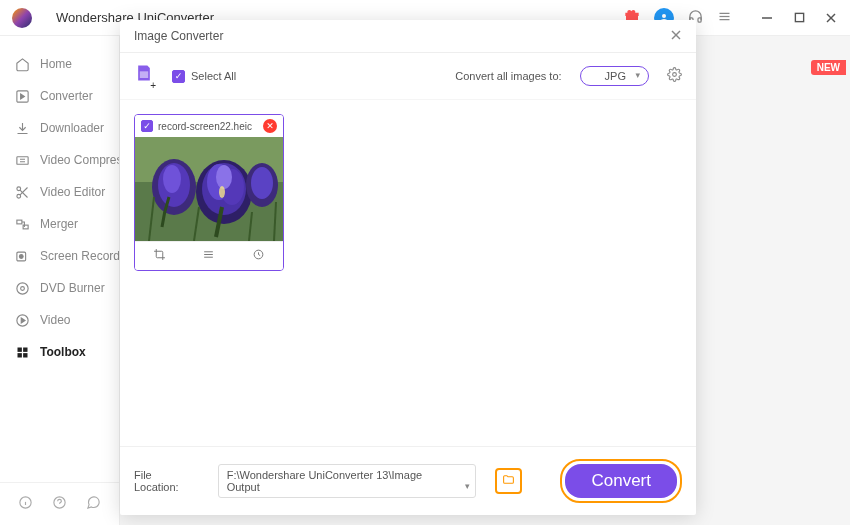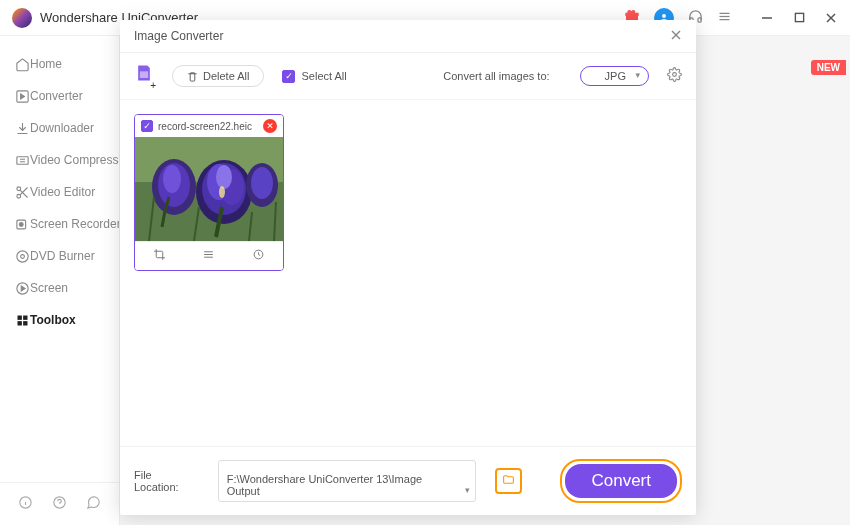--- a/index.html
+++ b/index.html
@@ -1,32 +1,32 @@
 <!DOCTYPE html>
 <html><head>
 <meta charset="utf-8">
 <style>
 * { margin: 0; padding: 0; box-sizing: border-box; font-family: -apple-system, BlinkMacSystemFont, "Segoe UI", Arial, sans-serif; }
 body { width: 850px; height: 525px; background: #f5f5f5; overflow: hidden; position: relative; }
 
 
-.titlebar { height: 36px; background: #fff; display: flex; align-items: center; padding: 0 12px; border-bottom: 1px solid #eee; }
+.titlebar { height: 36px; background: #fff; display: flex; align-items: center; padding: 0 12px; border-bottom: 1px solid #eee; gap: 16px; }
 .logo { width: 20px; height: 20px; background: linear-gradient(135deg, #ff9a00, #8e44ad, #2c2c6c); border-radius: 50%; margin-right: 8px; }
 .app-title { font-size: 13px; color: #333; flex: 1; }
 .title-icons { display: flex; align-items: center; gap: 14px; }
 .gift-icon { color: #ff5252; font-size: 16px; }
 .user-avatar { width: 20px; height: 20px; border-radius: 50%; background: #2196F3; display: flex; align-items: center; justify-content: center; color: #fff; font-size: 12px; }
 .title-icon { color: #888; font-size: 15px; cursor: pointer; }
 .win-controls { display: flex; gap: 18px; margin-left: 14px; }
 .win-btn { width: 14px; height: 14px; cursor: pointer; display: flex; align-items: center; justify-content: center; color: #555; }
 
 
 .sidebar { position: absolute; left: 0; top: 36px; width: 120px; height: calc(100% - 36px); background: #fff; border-right: 1px solid #eee; display: flex; flex-direction: column; }
 .nav-items { flex: 1; padding-top: 12px; overflow: hidden; }
-.nav-item { display: flex; align-items: center; padding: 8px 14px; color: #888; font-size: 12px; cursor: pointer; white-space: nowrap; }
+.nav-item { display: flex; align-items: center; padding: 8px 14px; color: #888; font-size: 12px; cursor: pointer; gap: 10px; white-space: nowrap; }
 .nav-item.active { color: #222; font-weight: 600; }
 .nav-icon { width: 16px; height: 16px; display: flex; align-items: center; justify-content: center; flex-shrink: 0; }
 .sidebar-footer { display: flex; justify-content: space-around; padding: 12px 8px; border-top: 1px solid #f0f0f0; }
 .sb-foot-icon { color: #aaa; cursor: pointer; font-size: 14px; }
 
 
 .new-badge { position: absolute; right: 4px; top: 60px; background: #ff5252; color: #fff; font-size: 10px; padding: 2px 6px; border-radius: 3px 0 0 3px; font-weight: 600; }
 
 
 .modal { position: absolute; left: 120px; top: 20px; width: 576px; height: 495px; background: #fff; box-shadow: 0 2px 20px rgba(0,0,0,0.15); display: flex; flex-direction: column; border-radius: 2px; }
@@ -35,37 +35,37 @@
 .modal-close { color: #888; cursor: pointer; font-size: 14px; }
 
 .toolbar { padding: 10px 14px; display: flex; align-items: center; gap: 18px; border-bottom: 1px solid #f5f5f5; }
 .add-btn { color: #7b4de8; font-size: 22px; cursor: pointer; position: relative; }
 .add-plus { position: absolute; right: -2px; bottom: -2px; font-size: 10px; color: #333; }
 .delete-all { border: 1px solid #ddd; border-radius: 14px; padding: 4px 14px; font-size: 11px; color: #555; cursor: pointer; display: flex; align-items: center; gap: 5px; background: #fff; }
 .select-all { display: flex; align-items: center; gap: 6px; font-size: 11px; color: #555; cursor: pointer; }
 .checkbox { width: 13px; height: 13px; border: 1px solid #7b4de8; background: #7b4de8; display: flex; align-items: center; justify-content: center; color: #fff; font-size: 9px; border-radius: 2px; }
 .toolbar-spacer { flex: 1; }
 .convert-label { font-size: 11px; color: #555; text-align: right; }
-.format-select { border: 1.5px solid #7b4de8; border-radius: 14px; padding: 3px 22px 3px 24px; font-size: 11px; color: #555; cursor: pointer; position: relative; min-width: 60px; margin-left: 12px; }
+.format-select { border: 1.5px solid #7b4de8; border-radius: 14px; padding: 3px 22px 3px 24px; font-size: 11px; color: #555; cursor: pointer; position: relative; min-width: 60px; }
 .format-select::after { content: "▾"; position: absolute; right: 8px; color: #888; font-size: 9px; }
 .gear-btn { color: #888; cursor: pointer; font-size: 14px; }
 
 .content-area { flex: 1; padding: 14px; display: flex; align-items: flex-start; }
 .image-card { width: 150px; border: 1.5px solid #7b4de8; border-radius: 4px; overflow: hidden; }
 .card-header { display: flex; align-items: center; padding: 4px 6px; gap: 5px; background: #fff; }
 .card-header .checkbox { width: 12px; height: 12px; }
 .filename { font-size: 10px; color: #555; flex: 1; overflow: hidden; text-overflow: ellipsis; white-space: nowrap; }
 .remove-btn { width: 14px; height: 14px; border-radius: 50%; background: #ff3b30; color: #fff; font-size: 9px; display: flex; align-items: center; justify-content: center; cursor: pointer; }
 .thumb { width: 100%; height: 104px; background: #3a2e6e; position: relative; overflow: hidden; }
 .card-actions { display: flex; justify-content: space-around; padding: 6px 0; border-top: 1px solid #eee; background: #fff; }
 .card-act { color: #777; cursor: pointer; font-size: 12px; }
 
 .modal-footer { padding: 12px 14px; border-top: 1px solid #f0f0f0; display: flex; align-items: center; gap: 19px; }
 .foot-label { font-size: 11px; color: #555; }
-.path-select { border: 1px solid #ddd; border-radius: 3px; padding: 12px 20px 4px 8px; font-size: 11px; color: #555; min-width: 230px; position: relative; cursor: pointer; }
+.path-select { border: 1px solid #ddd; border-radius: 3px; padding: 4px 20px 4px 8px; font-size: 11px; color: #555; min-width: 230px; position: relative; cursor: pointer; }
 .path-select::after { content: "▾"; position: absolute; right: 6px; font-size: 9px; color: #888; }
 .folder-btn { border: 2px solid #ff9800; border-radius: 4px; padding: 3px 5px; color: #ff9800; cursor: pointer; font-size: 13px; }
 .foot-spacer { flex: 1; }
 .convert-btn-wrap { border: 2px solid #ff9800; border-radius: 20px; padding: 3px; }
 .convert-btn { background: #7b4de8; color: #fff; border: none; border-radius: 16px; padding: 7px 26px; font-size: 17px; cursor: pointer; }
 
 
 .flower-svg { width: 100%; height: 100%; display: block; }
 </style>
 </head>
@@ -163,20 +163,30 @@
             <circle cx="6" cy="18" r="3"></circle>
             <line x1="20" y1="4" x2="8.1" y2="15.9"></line>
             <line x1="20" y1="20" x2="8.1" y2="8.1"></line>
           </svg>
         </span>
       <span>Video Editor</span>
     </div>
     <div class="nav-item">
       <span class="nav-icon">
           <svg width="15" height="15" viewBox="0 0 24 24" fill="none" stroke="currentColor" stroke-width="1.8">
+            <rect x="3" y="5" width="8" height="6"></rect>
+            <rect x="13" y="13" width="8" height="6"></rect>
+            <path d="M11 8h4v8"></path>
+          </svg>
+        </span>
+      <span>Merger</span>
+    </div>
+    <div class="nav-item">
+      <span class="nav-icon">
+          <svg width="15" height="15" viewBox="0 0 24 24" fill="none" stroke="currentColor" stroke-width="1.8">
             <rect x="3" y="5" width="14" height="14" rx="2"></rect>
             <circle cx="10" cy="12" r="3" fill="currentColor"></circle>
           </svg>
         </span>
       <span>Screen Recorder</span>
     </div>
     <div class="nav-item">
       <span class="nav-icon">
           <svg width="15" height="15" viewBox="0 0 24 24" fill="none" stroke="currentColor" stroke-width="1.8">
             <circle cx="12" cy="12" r="9"></circle>
@@ -185,21 +195,21 @@
         </span>
       <span>DVD Burner</span>
     </div>
     <div class="nav-item">
       <span class="nav-icon">
           <svg width="15" height="15" viewBox="0 0 24 24" fill="none" stroke="currentColor" stroke-width="1.8">
             <circle cx="12" cy="12" r="9"></circle>
             <path d="M10 8l6 4-6 4z" fill="currentColor"></path>
           </svg>
         </span>
-      <span>Screen</span>
+      <span>Video</span>
     </div>
     <div class="nav-item active">
       <span class="nav-icon">
           <svg width="15" height="15" viewBox="0 0 24 24" fill="currentColor">
             <rect x="4" y="4" width="7" height="7"></rect>
             <rect x="13" y="4" width="7" height="7"></rect>
             <rect x="4" y="13" width="7" height="7"></rect>
             <rect x="13" y="13" width="7" height="7"></rect>
           </svg>
         </span>
@@ -237,26 +247,20 @@
   </div>
 
   <div class="toolbar">
     <span class="add-btn">
       <svg width="20" height="20" viewBox="0 0 24 24" fill="currentColor">
           <path d="M5 3h11l3 3v15H5z" opacity="0.9"></path>
           <rect x="7" y="10" width="10" height="8" fill="#fff" opacity="0.5"></rect>
         </svg>
       <span class="add-plus">+</span>
     </span>
-    <button class="delete-all">
-      <svg width="11" height="11" viewBox="0 0 24 24" fill="none" stroke="currentColor" stroke-width="2">
-          <path d="M3 6h18M8 6V4h8v2m1 0v14a2 2 0 01-2 2H9a2 2 0 01-2-2V6"></path>
-        </svg>
-      <span>Delete All</span>
-    </button>
     <label class="select-all">
       <span class="checkbox">✓</span>
       <span>Select All</span>
     </label>
     <div class="toolbar-spacer"></div>
     <span class="convert-label">Convert all images to:</span>
     <div class="format-select">
       <span>JPG</span>
     </div>
     <span class="gear-btn">

